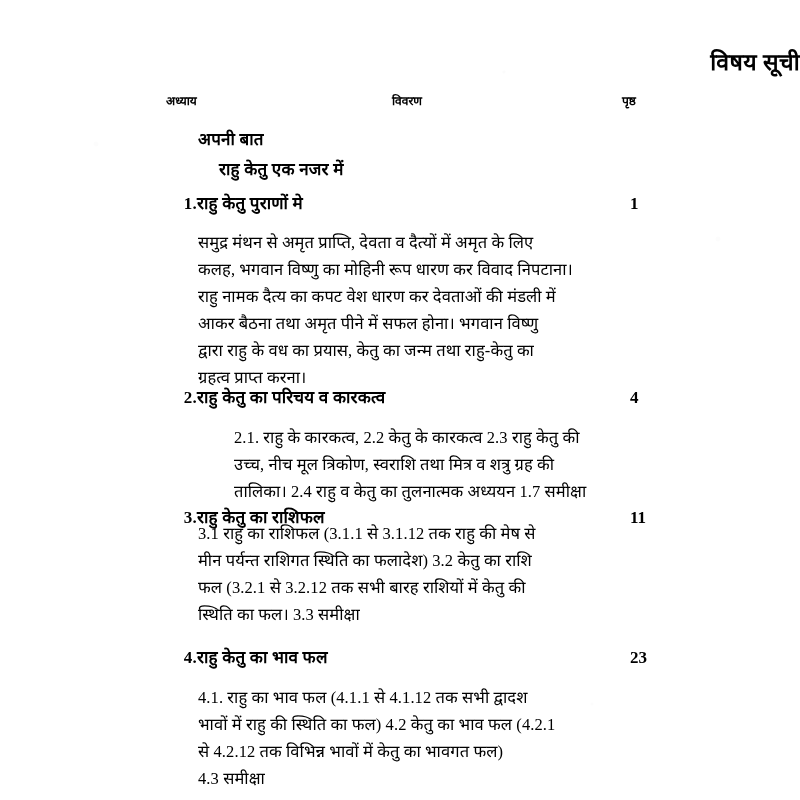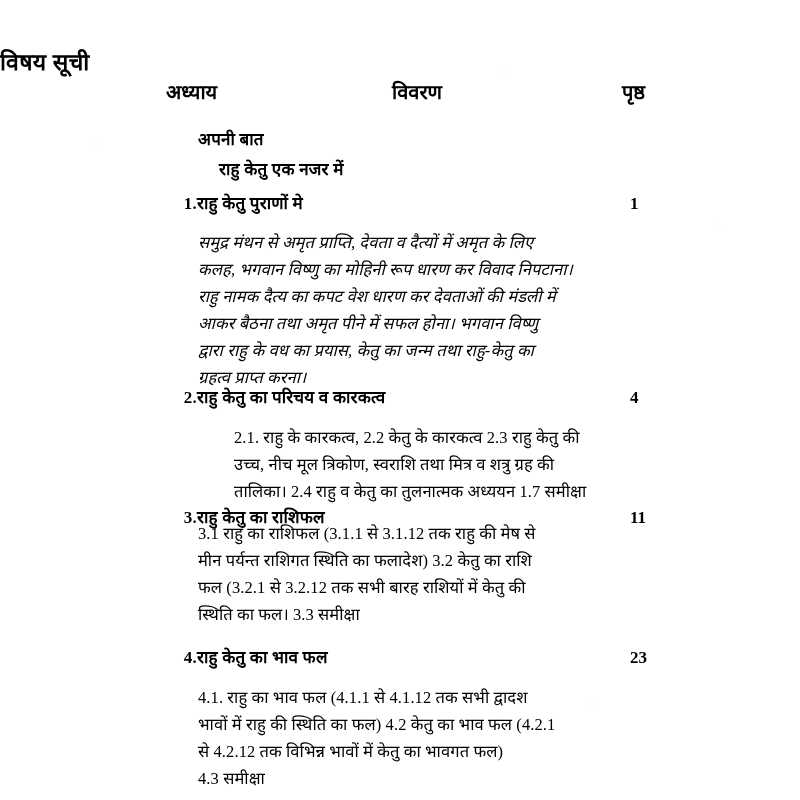--- a/index.html
+++ b/index.html
@@ -45,32 +45,32 @@
     width: 800px;
     height: 800px;
   }
 
   
   .doc-title {
     position: absolute;
     left: 0;
     top: 50px;
     width: 800px;
-    text-align: left;
+    text-align: right;
     font-size: 23px;
     font-weight: bold;
     letter-spacing: 0.4px;
     line-height: 1.1;
   }
 
   
   .col-head {
     position: absolute;
-    top: 81px;
-    font-size: 20px;
+    top: 95px;
+    font-size: 12px;
     font-weight: bold;
     line-height: 1.1;
   }
   .col-head.chapter { left: 166px; }
   .col-head.detail  { left: 392px; }
   .col-head.page    { left: 622px; }
 
   
   .front-entry {
     position: absolute;
@@ -136,21 +136,21 @@
 
     <div class="front-entry" style="top:131px;">अपनी बात</div>
     <div class="front-entry" style="top:161px;margin-left:21px;">राहु केतु एक नजर में</div>
 
     <div class="section">
       <div class="sec-head" style="top:194px;">
         <span class="sec-num">1.</span><span>राहु केतु पुराणों मे</span>
       </div>
       <div class="sec-page" style="top:194px;">1</div>
 
-      <div class="sec-body" style="top:229px;font-style:italic;">
+      <div class="sec-body" style="top:229px;">
         <span class="ln">समुद्र मंथन से अमृत प्राप्ति, देवता व दैत्यों में अमृत के लिए</span>
         <span class="ln">कलह, भगवान विष्णु का मोहिनी रूप धारण कर विवाद निपटाना।</span>
         <span class="ln">राहु नामक दैत्य का कपट वेश धारण कर देवताओं की मंडली में</span>
         <span class="ln">आकर बैठना तथा अमृत पीने में सफल होना। भगवान विष्णु</span>
         <span class="ln">द्वारा राहु के वध का प्रयास, केतु का जन्म तथा राहु-केतु का</span>
         <span class="ln">ग्रहत्व प्राप्त करना।</span>
       </div>
     </div>
 
     <div class="section">

